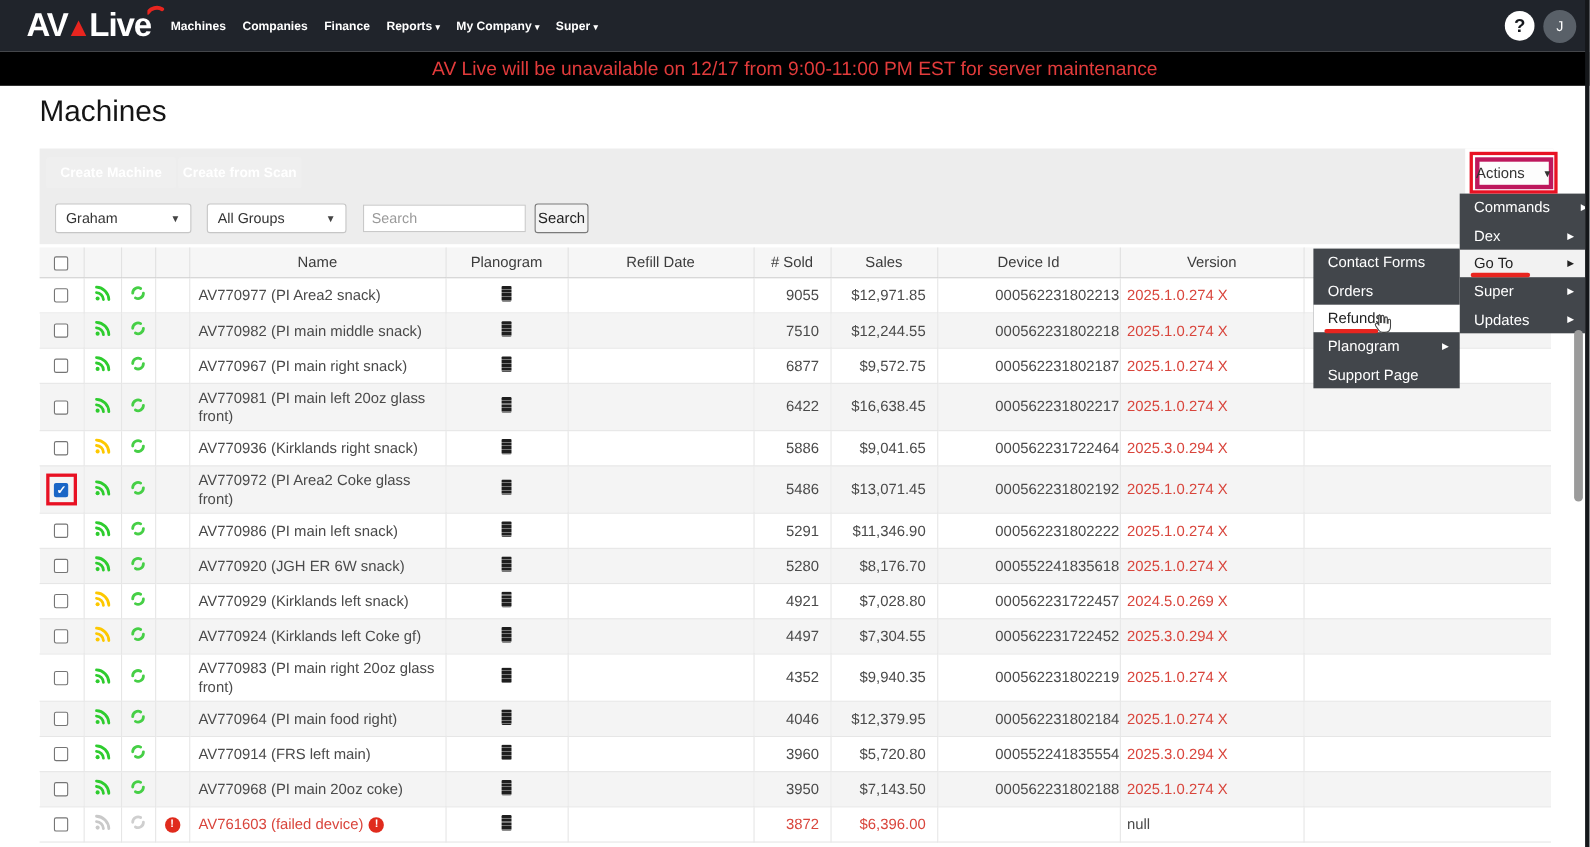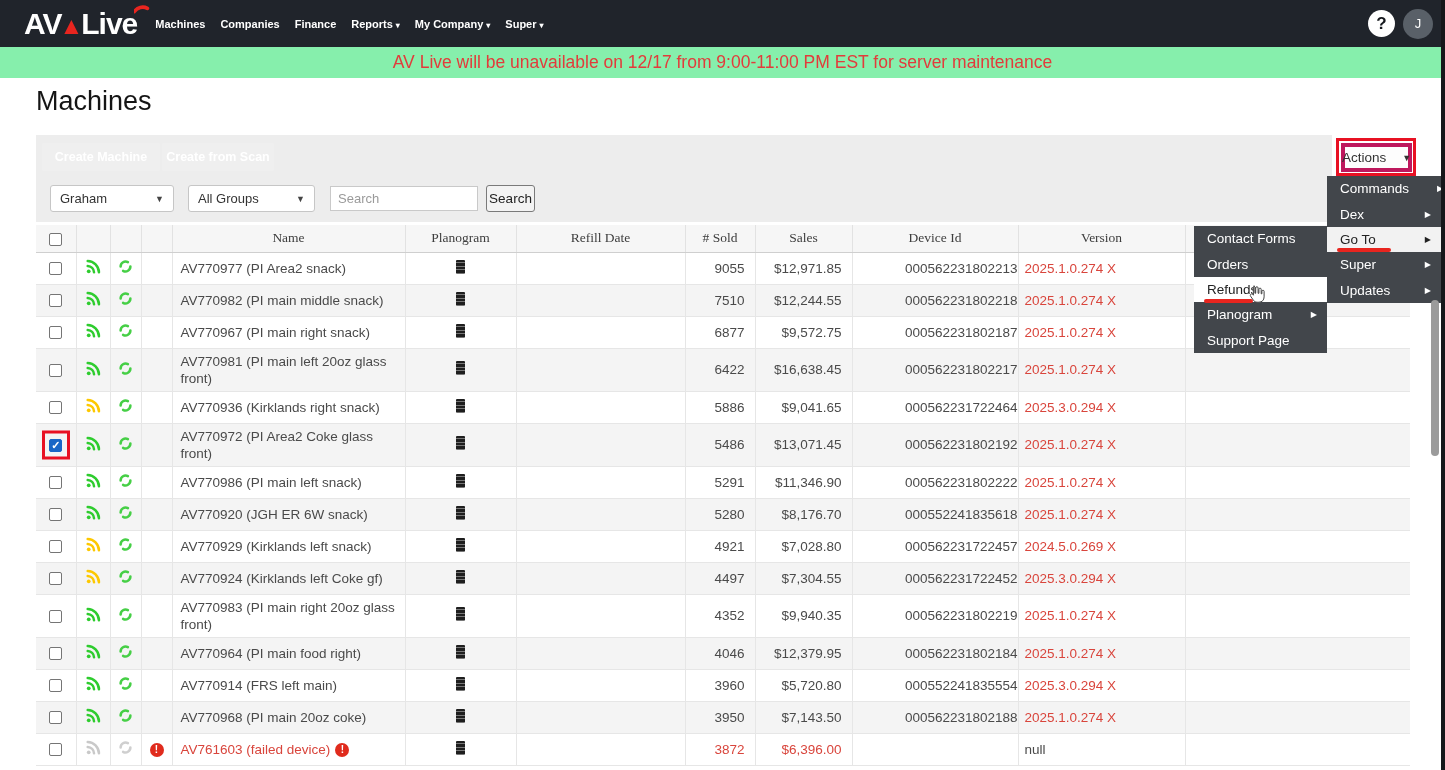--- a/index.html
+++ b/index.html
@@ -17,21 +17,21 @@
   .nav-items { display:flex; align-items:center; gap:15px; margin-left:18px; }
   .nav-item { color:#fff; font-size:11px; font-weight:bold; cursor:default; white-space:nowrap; }
   .nav-item .caret { font-size:8px; margin-left:3px; }
   .nav-right { margin-left:auto; display:flex; align-items:center; gap:8px; margin-right:12px; }
   .help-circle { width:27px; height:27px; border-radius:50%; background:#fff; color:#14171c;
      font-weight:bold; font-size:17px; display:flex; align-items:center; justify-content:center; }
   .avatar-circle { width:30px; height:30px; border-radius:50%; background:#596068; color:#fff;
      font-size:13px; display:flex; align-items:center; justify-content:center; }
 
   
-  .banner { position:absolute; left:0; top:47px; width:1445px; height:31px; background:#86efac;
+  .banner { position:absolute; left:0; top:47px; width:1445px; height:31px; background:#000000;
      display:flex; align-items:center; justify-content:center; }
   .banner-text { color:#e23b3b; font-size:17.5px; }
 
   
   .page-title { position:absolute; left:36px; top:86px; font-size:27px; color:#151515; font-weight:500; }
 
   
   .panel { position:absolute; left:36px; top:135px; width:1376px; height:87px; background:#ededed; }
   .panel-white { position:absolute; left:1332px; top:135px; width:80px; height:41px; background:#fff; }
   .btn-brand { position:absolute; top:143px; height:28px; border:none; color:#fff; font-weight:bold;
@@ -71,21 +71,21 @@
 
   .anno-underline { position:absolute; height:4px; background:#e8251f; border-radius:2px; z-index:31; }
   .anno-goto { left:1337px; top:248px; width:54px; }
   .anno-refunds { left:1204px; top:299px; width:49px; }
   .cursor-hand { position:absolute; left:1248px; top:285px; z-index:32; }
 
   
   .machines-table { position:absolute; left:36px; top:225px; width:1374px; border-collapse:collapse;
      table-layout:fixed; font-size:13.5px; color:#4a4a4a; }
   .machines-table th { height:27px; font-weight:400; color:#3d3d3d; background:#f6f6f6;
-     border-bottom:1px solid #cfcfcf; border-right:1px solid #e2e2e2; text-align:center; font-size:13.5px;font-family:Liberation Serif, serif;}
+     border-bottom:1px solid #cfcfcf; border-right:1px solid #e2e2e2; text-align:center; font-size:13.5px;}
   .machines-table td { border-bottom:1px solid #e6e6e6; border-right:1px solid #e6e6e6;
      height:32px; vertical-align:middle; position:relative; }
   .machines-table th:last-child, .machines-table td:last-child { border-right:none; }
   .machines-table tbody tr:nth-child(even) { background:#f4f4f4; }
   .c-center { text-align:center; }
   .c-name { text-align:left; padding:4px 6px 4px 8px; line-height:17px; }
   .c-num { text-align:right; padding-right:10px; }
   .c-device { text-align:right; padding-left:7px; }
   .c-version { text-align:left; padding-left:6px;margin-left:10px; }
   .red-text { color:#d9453c; }

